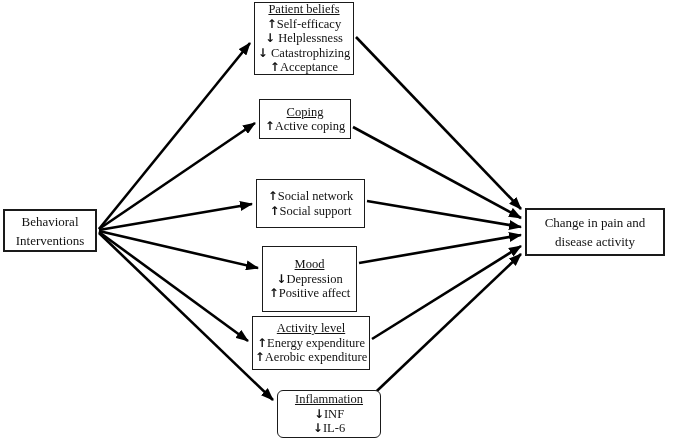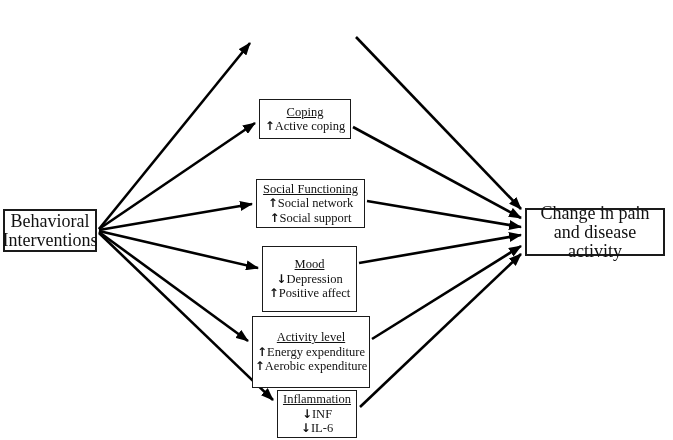--- a/index.html
+++ b/index.html
@@ -15,21 +15,21 @@
   .ebox{
     position:absolute;
     box-sizing:border-box;
     border:2px solid #1a1a1a;
     background:#ffffff;
     display:flex;flex-direction:column;
     align-items:center;justify-content:center;
     text-align:center;
     z-index:2;
   }
-  .endbox{font-size:18px;line-height:19px;}
+  .endbox{font-size:13px;line-height:19px;}
   .mbox{border-width:1.5px;font-size:12.5px;line-height:14.5px;}
   .mtitle{text-decoration:underline;white-space:nowrap;}
   .mitem{white-space:nowrap;}
   .arrow{
     font-family:"DejaVu Sans", sans-serif;
     font-weight:700;
     font-size:12px;
   }
 </style>
 </head>
@@ -60,43 +60,49 @@
   </svg>
 
   <div class="ebox endbox" style="left:3px;top:209px;width:94px;height:43px;">
     <div>Behavioral Interventions</div>
   </div>
 
   <div class="ebox endbox" style="left:525px;top:208px;width:140px;height:48px;align-items:flex-end;">
     <div>Change in pain and disease activity</div>
   </div>
 
+  <div class="ebox mbox" style="left:254px;top:2px;width:100px;height:73px;">
+    <div class="mtitle">Patient beliefs</div>
+    <div class="mitem"><span class="arrow">↑</span><span>Self-efficacy</span></div>
+    <div class="mitem"><span class="arrow">↓</span><span> Helplessness</span></div>
+    <div class="mitem"><span class="arrow">↓</span><span> Catastrophizing</span></div>
+    <div class="mitem"><span class="arrow">↑</span><span>Acceptance</span></div>
+  </div>
 
   <div class="ebox mbox" style="left:259px;top:99px;width:92px;height:40px;">
     <div class="mtitle">Coping</div>
     <div class="mitem"><span class="arrow">↑</span><span>Active coping</span></div>
   </div>
 
   <div class="ebox mbox" style="left:256px;top:179px;width:109px;height:49px;">
-    <div class="mtitle">Social Functioning</div>
     <div class="mitem"><span class="arrow">↑</span><span>Social network</span></div>
     <div class="mitem"><span class="arrow">↑</span><span>Social support</span></div>
   </div>
 
   <div class="ebox mbox" style="left:262px;top:246px;width:95px;height:66px;">
     <div class="mtitle">Mood</div>
     <div class="mitem"><span class="arrow">↓</span><span>Depression</span></div>
     <div class="mitem"><span class="arrow">↑</span><span>Positive affect</span></div>
   </div>
 
-  <div class="ebox mbox" style="left:252px;top:316px;width:118px;height:72px;">
+  <div class="ebox mbox" style="left:252px;top:316px;width:118px;height:54px;">
     <div class="mtitle">Activity level</div>
     <div class="mitem"><span class="arrow">↑</span><span>Energy expenditure</span></div>
     <div class="mitem"><span class="arrow">↑</span><span>Aerobic expenditure</span></div>
   </div>
 
-  <div class="ebox mbox" style="left:277px;top:390px;width:80px;height:48px;">
+  <div class="ebox mbox" style="left:277px;top:390px;width:104px;height:48px;border-radius:6px;">
     <div class="mtitle">Inflammation</div>
     <div class="mitem"><span class="arrow">↓</span><span>INF</span></div>
     <div class="mitem"><span class="arrow">↓</span><span>IL-6</span></div>
   </div>
 
 </div>
 
 </body></html>

